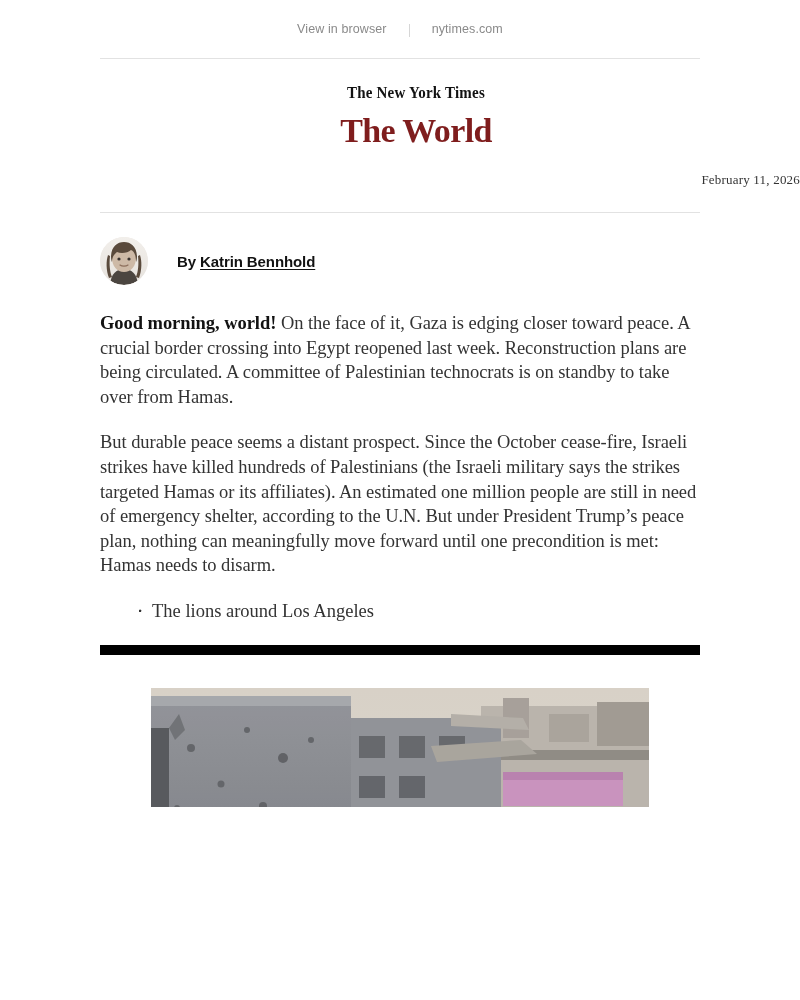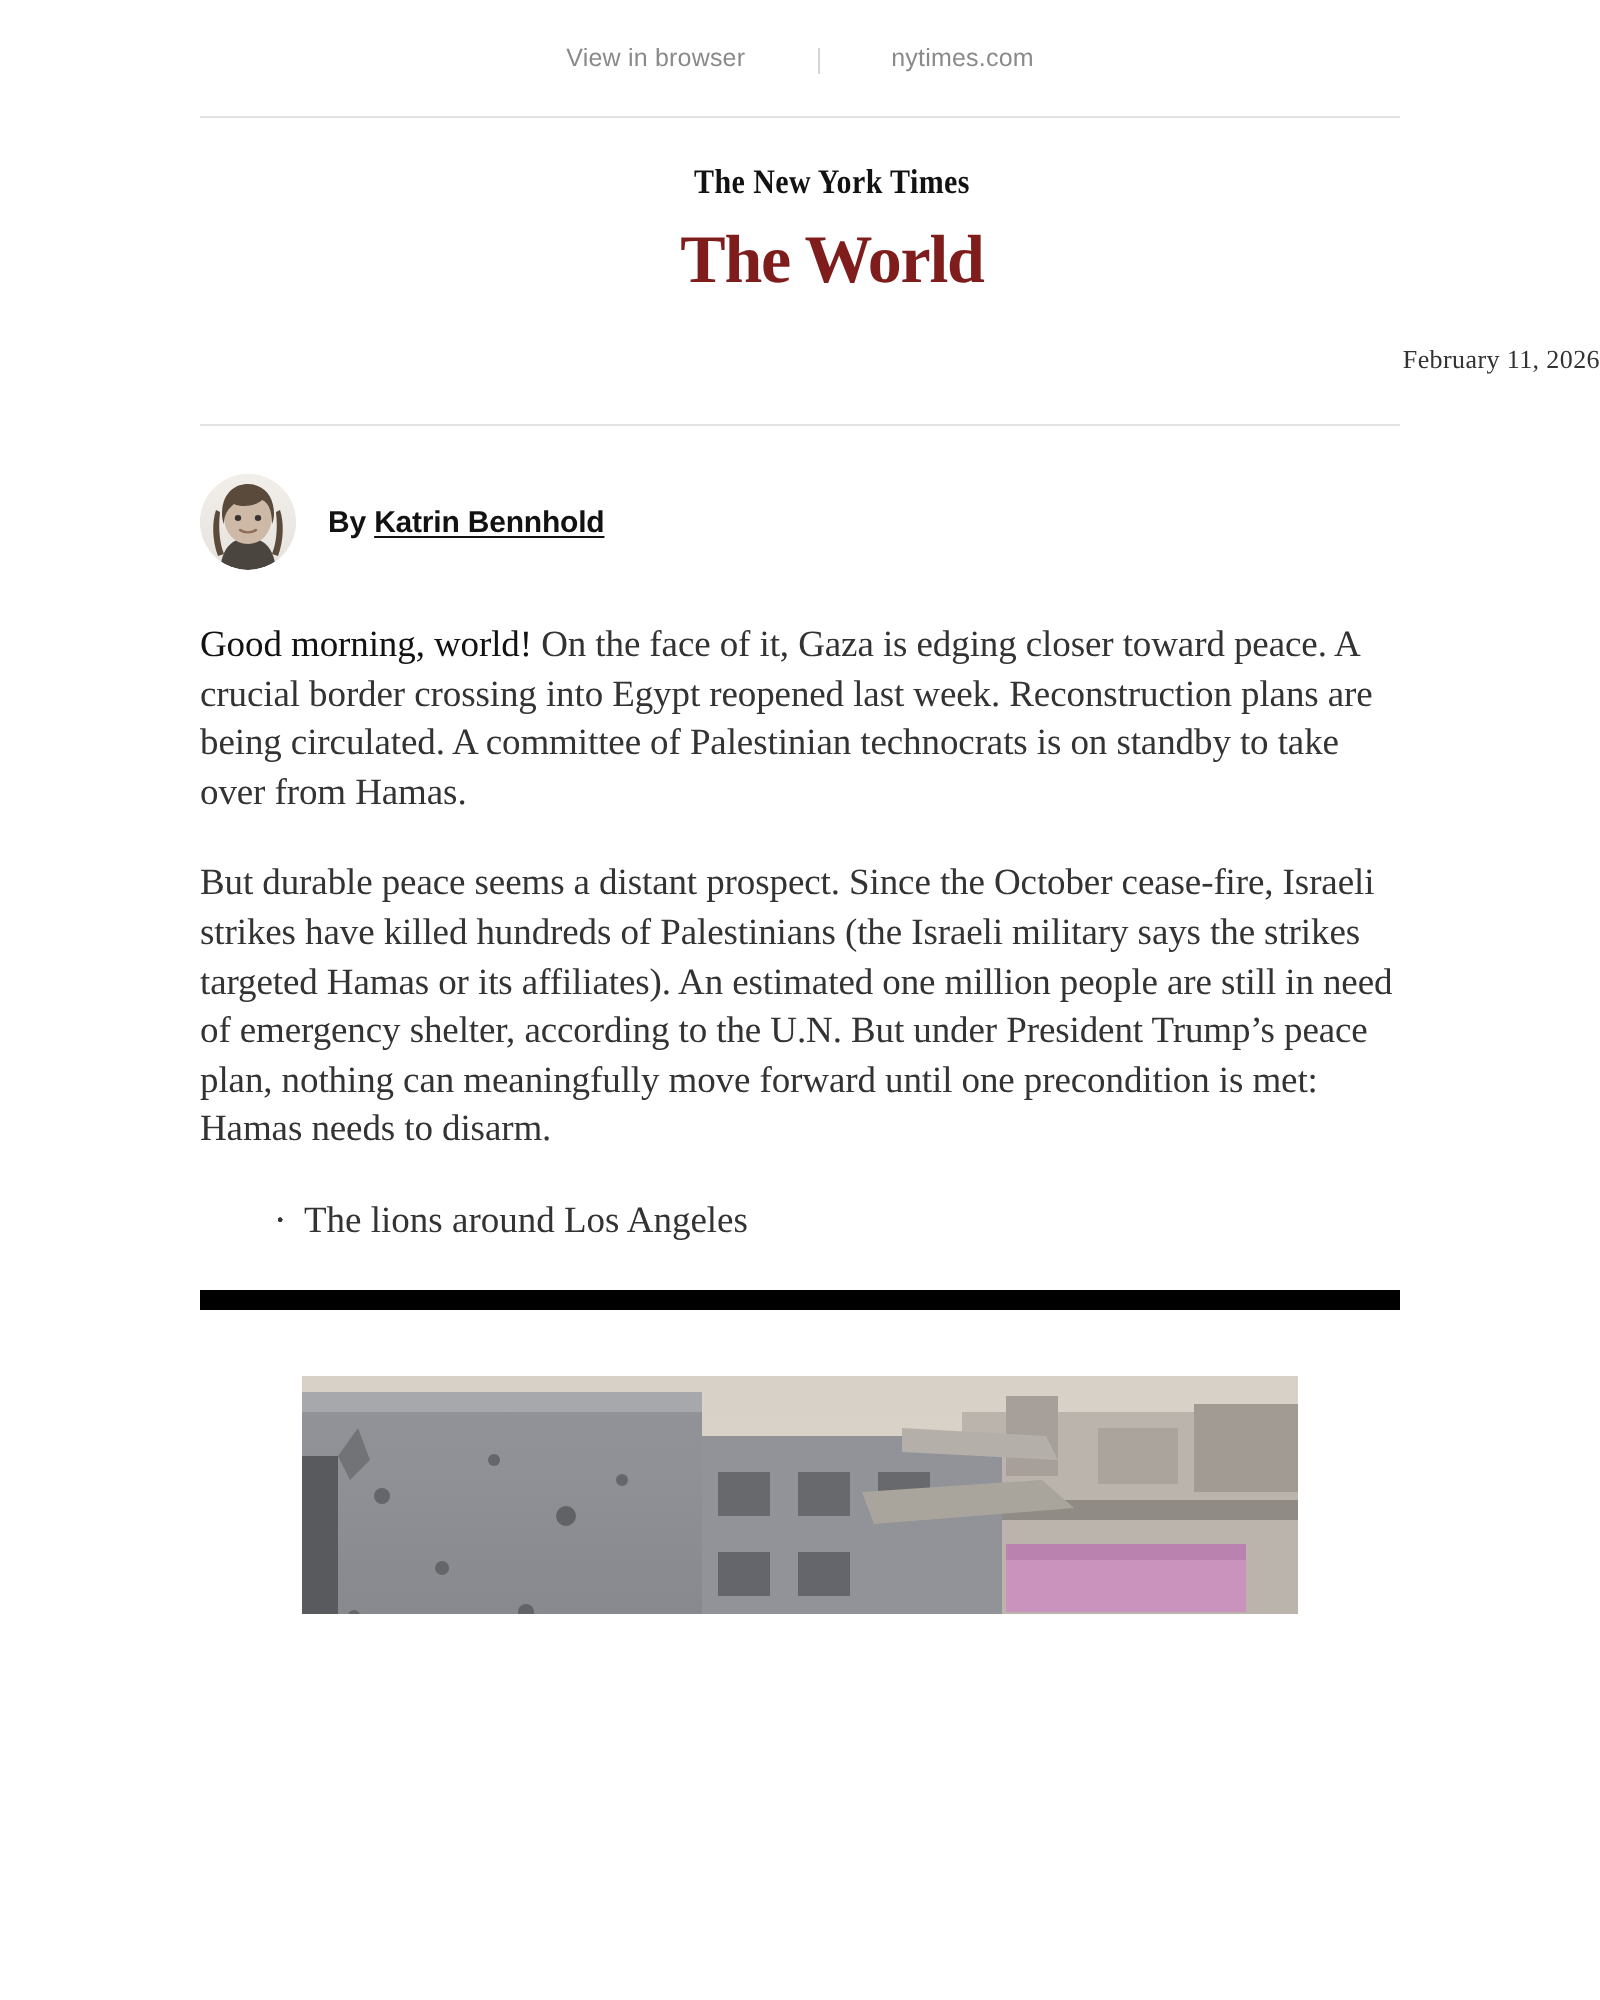--- a/index.html
+++ b/index.html
@@ -22,21 +22,21 @@
     position: relative;
     background: #ffffff;
   }
 
   
   .preheader {
     height: 58px;
     display: flex;
     align-items: center;
     justify-content: center;
-    gap: 18px;
+    gap: 4px;
     font-family: "Liberation Sans", sans-serif;
     font-size: 12.5px;
     color: #888888;
     letter-spacing: .1px;
   }
   .preheader a {
     color: #8a8a8a;
     text-decoration: none;
   }
   .pre-sep {
@@ -95,20 +95,21 @@
   }
   .masthead-bottom-space { height: 24px; }
 
   
   .byline {
     width: 600px;
     margin: 0 auto;
     padding-top: 24px;
     display: flex;
     align-items: center;
+    gap: 13px;
   }
   .avatar {
     width: 48px;
     height: 48px;
     border-radius: 50%;
     overflow: hidden;
     flex: 0 0 48px;
     background: #efece8;
   }
   .avatar svg { display: block; }
@@ -136,21 +137,21 @@
   .para {
     font-family: "Liberation Serif", serif;
     font-size: 18.5px;
     line-height: 24.6px;
     color: #333333;
     margin: 0 0 21px 0;
     letter-spacing: -.05px;
   }
   .para strong {
     color: #121212;
-    font-weight: 400;
+    font-weight: 700;
   }
   .also {
     font-family: "Liberation Serif", serif;
     font-size: 18.5px;
     line-height: 24.6px;
     color: #333333;
     margin: 0 0 12px 0;
   }
   .bullets {
     margin: 0;

